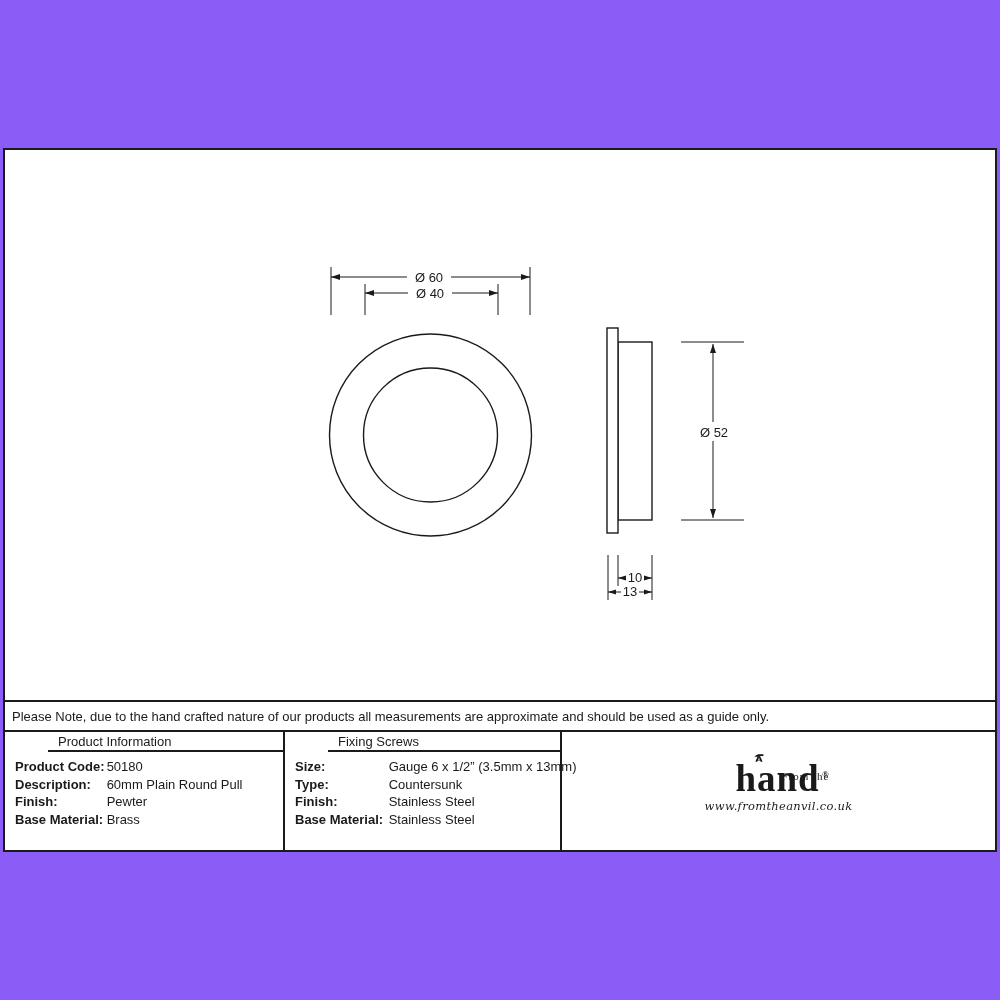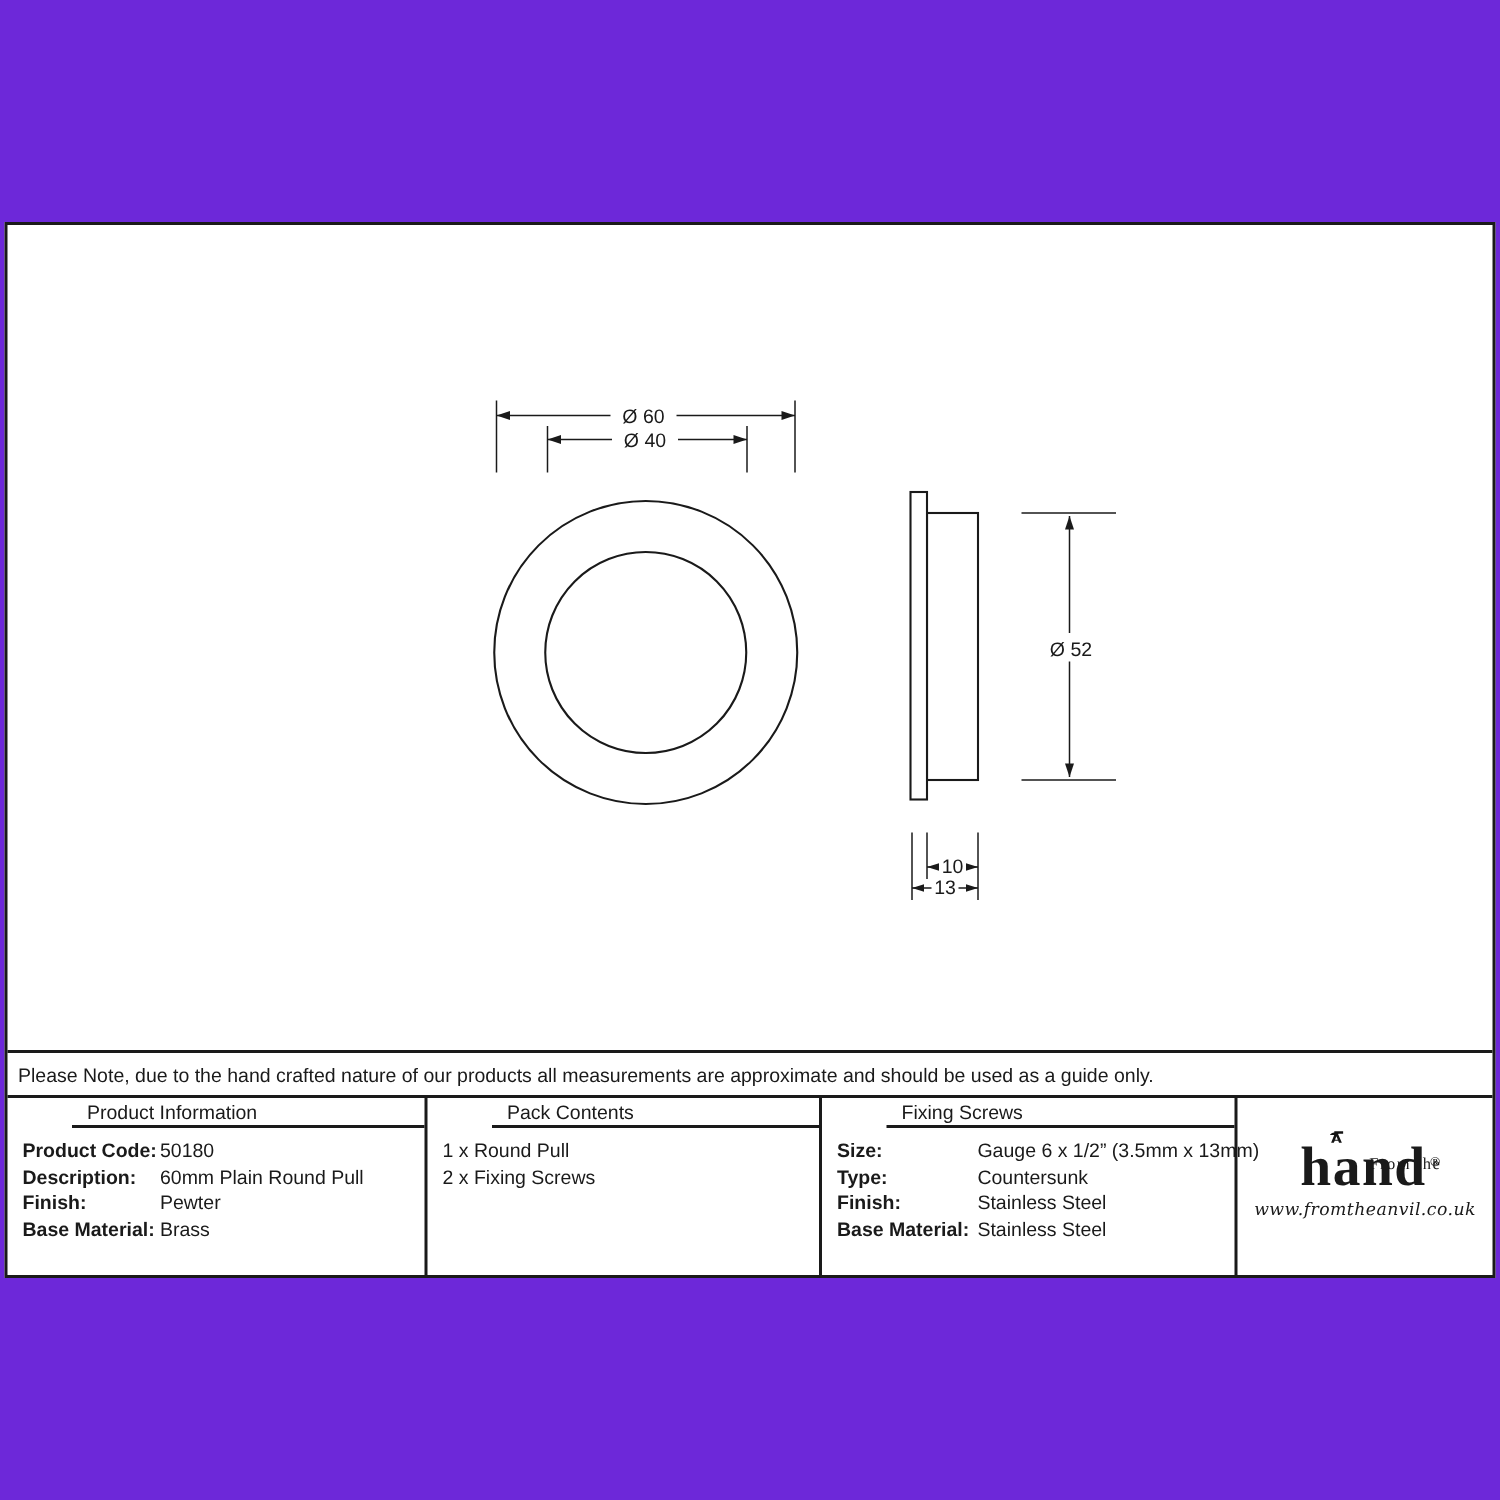--- a/index.html
+++ b/index.html
@@ -1,16 +1,16 @@
 <!DOCTYPE html>
 <html><head>
 <meta charset="utf-8">
 <style>
   html,body{margin:0;padding:0;background:#fff;}
-  .canvas{position:relative;width:1000px;height:1000px;background:#6d28d9;overflow:hidden;
+  .canvas{position:relative;width:1000px;height:1000px;background:#8b5cf6;overflow:hidden;
           font-family:"Liberation Sans","DejaVu Sans",sans-serif;color:#1a1a1a;}
   .sheet{position:absolute;left:3px;top:148px;width:994px;height:704px;
          border:2px solid #1a1a1a;box-sizing:border-box;background:#fff;}
   .drawing-svg{position:absolute;left:0;top:0;}
   .dim-text{font-family:"Liberation Sans","DejaVu Sans",sans-serif;font-size:13px;fill:#1a1a1a;}
   .note-row{position:absolute;left:0;top:550px;width:100%;height:32px;box-sizing:border-box;
             border-top:2px solid #1a1a1a;border-bottom:2px solid #1a1a1a;
             display:flex;align-items:center;padding-left:7px;font-size:13px;}
   .spec-table{position:absolute;left:0;top:582px;right:0;bottom:0;display:flex;}
   .col{box-sizing:border-box;border-right:2px solid #1a1a1a;}
@@ -124,27 +124,20 @@
             <span class="kv-label">Finish:</span>
             <span class="kv-value">Pewter</span>
           </div>
           <div class="kv-row">
             <span class="kv-label">Base Material:</span>
             <span class="kv-value">Brass</span>
           </div>
         </div>
       </div>
 
-      <div class="col col-pack">
-        <div class="col-header">Pack Contents</div>
-        <div class="col-body">
-          <div class="pack-item">1 x Round Pull</div>
-          <div class="pack-item">2 x Fixing Screws</div>
-        </div>
-      </div>
 
       <div class="col col-screws">
         <div class="col-header">Fixing Screws</div>
         <div class="col-body">
           <div class="kv-row">
             <span class="kv-label">Size:</span>
             <span class="kv-value">Gauge 6 x 1/2” (3.5mm x 13mm)</span>
           </div>
           <div class="kv-row">
             <span class="kv-label">Type:</span>

